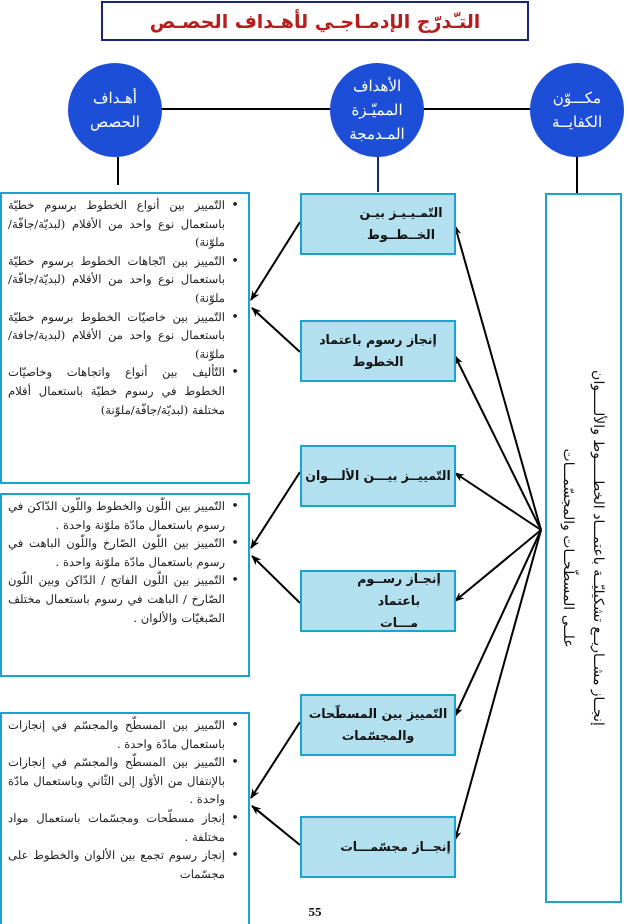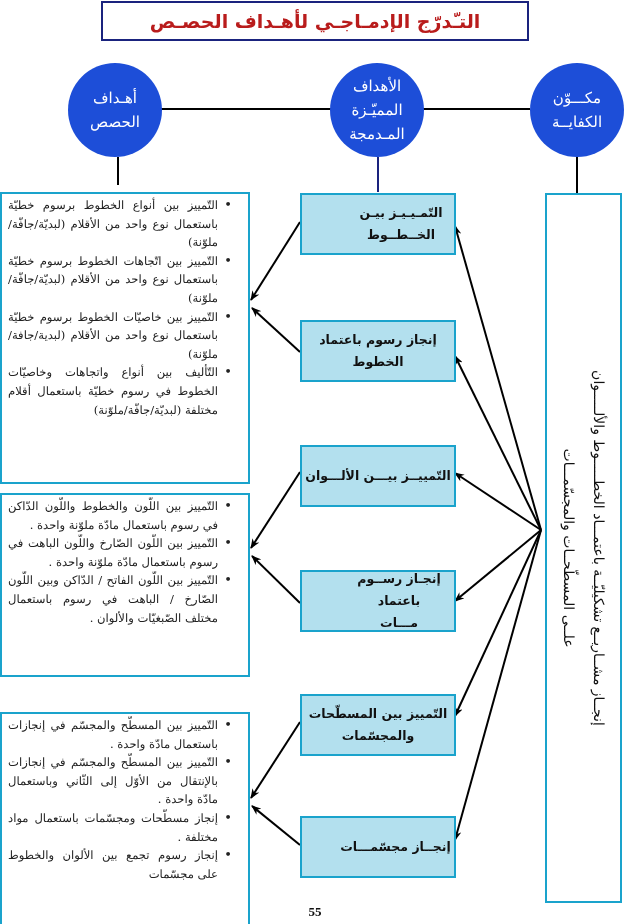--- a/index.html
+++ b/index.html
@@ -14,21 +14,21 @@
             background:#1d4ed8; display:flex; flex-direction:column;
             align-items:center; justify-content:center; color:#fff;
             direction:rtl; text-align:center; font-size:15px; line-height:24px;
             font-family:"DejaVu Serif", serif; }
   .goal-box { position:absolute; left:300px; width:156px; height:62px;
               background:#b3e0ee; border:2px solid #1aa3cc; box-sizing:border-box;
               display:flex; flex-direction:column; align-items:center; justify-content:center;
               direction:rtl; text-align:center; font-weight:bold; font-size:12.5px;
               line-height:22px; color:#111; font-family:"DejaVu Sans", sans-serif; }
   .list-box { position:absolute; left:0px; width:250px; border:2px solid #1aa3cc;
-              box-sizing:border-box; background:#fff; direction:rtl; padding:2px 16px 4px 6px; }
+              box-sizing:border-box; background:#fff; direction:rtl; padding:2px 9px 4px 6px; }
   .list-box ul { margin:0; padding:0; list-style:none; }
   .list-box li { position:relative; padding-right:14px; font-size:11.6px; line-height:18.6px;
                  color:#222; text-align:justify; font-family:"DejaVu Serif", serif; }
   .list-box li::before { content:"•"; position:absolute; right:0; top:0; font-size:13px; color:#222; }
   .project-box { position:absolute; left:545px; top:193px; width:77px; height:710px;
                  border:2px solid #1aa3cc; box-sizing:border-box; background:#fff; }
   .project-text { position:absolute; left:50%; top:50%; width:620px;
                   transform:translate(-50%,-50%) rotate(90deg); direction:rtl; text-align:center;
                   font-size:14px; line-height:30px; color:#111; font-family:"DejaVu Serif", serif; }
   .page-number { position:absolute; left:300px; top:904px; width:30px; text-align:center;

